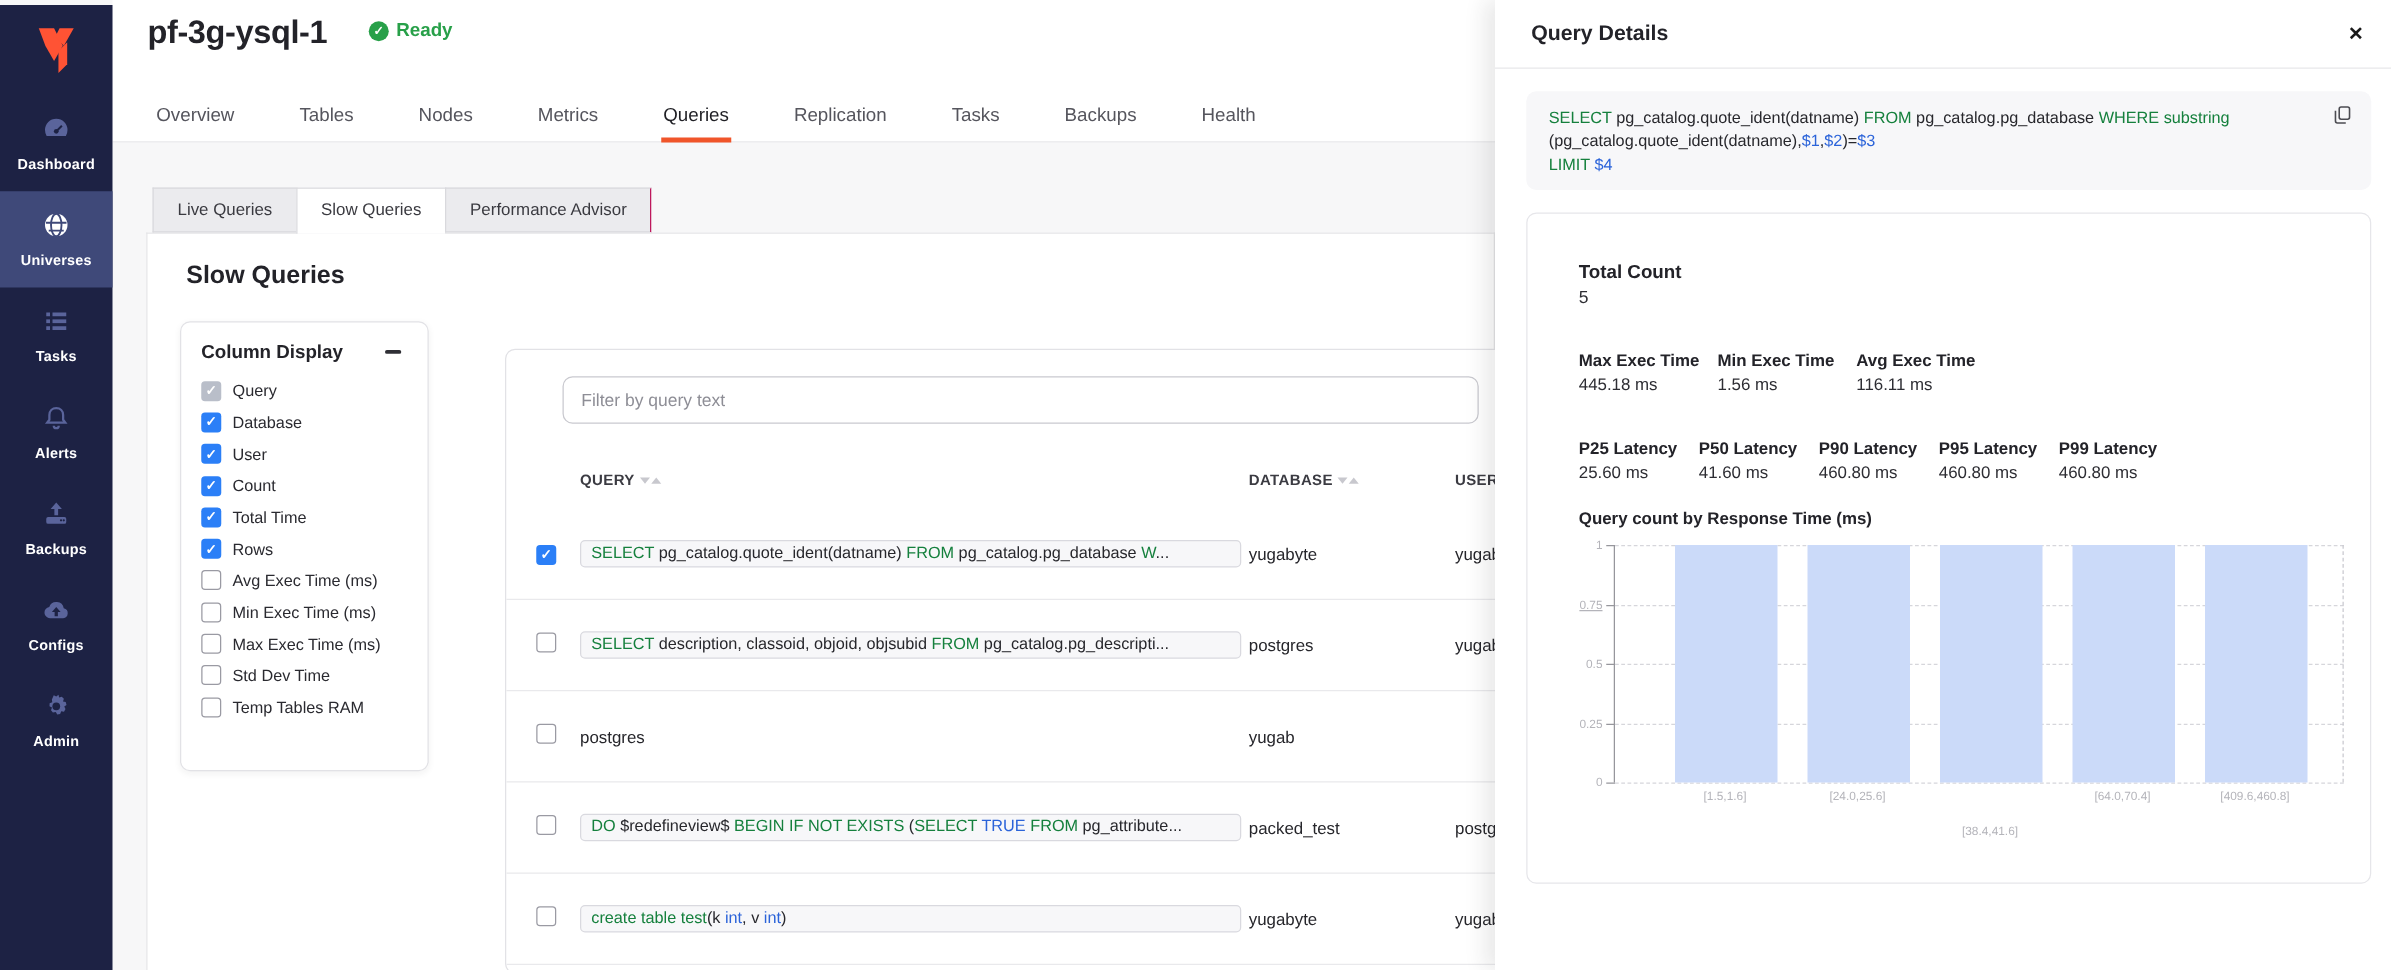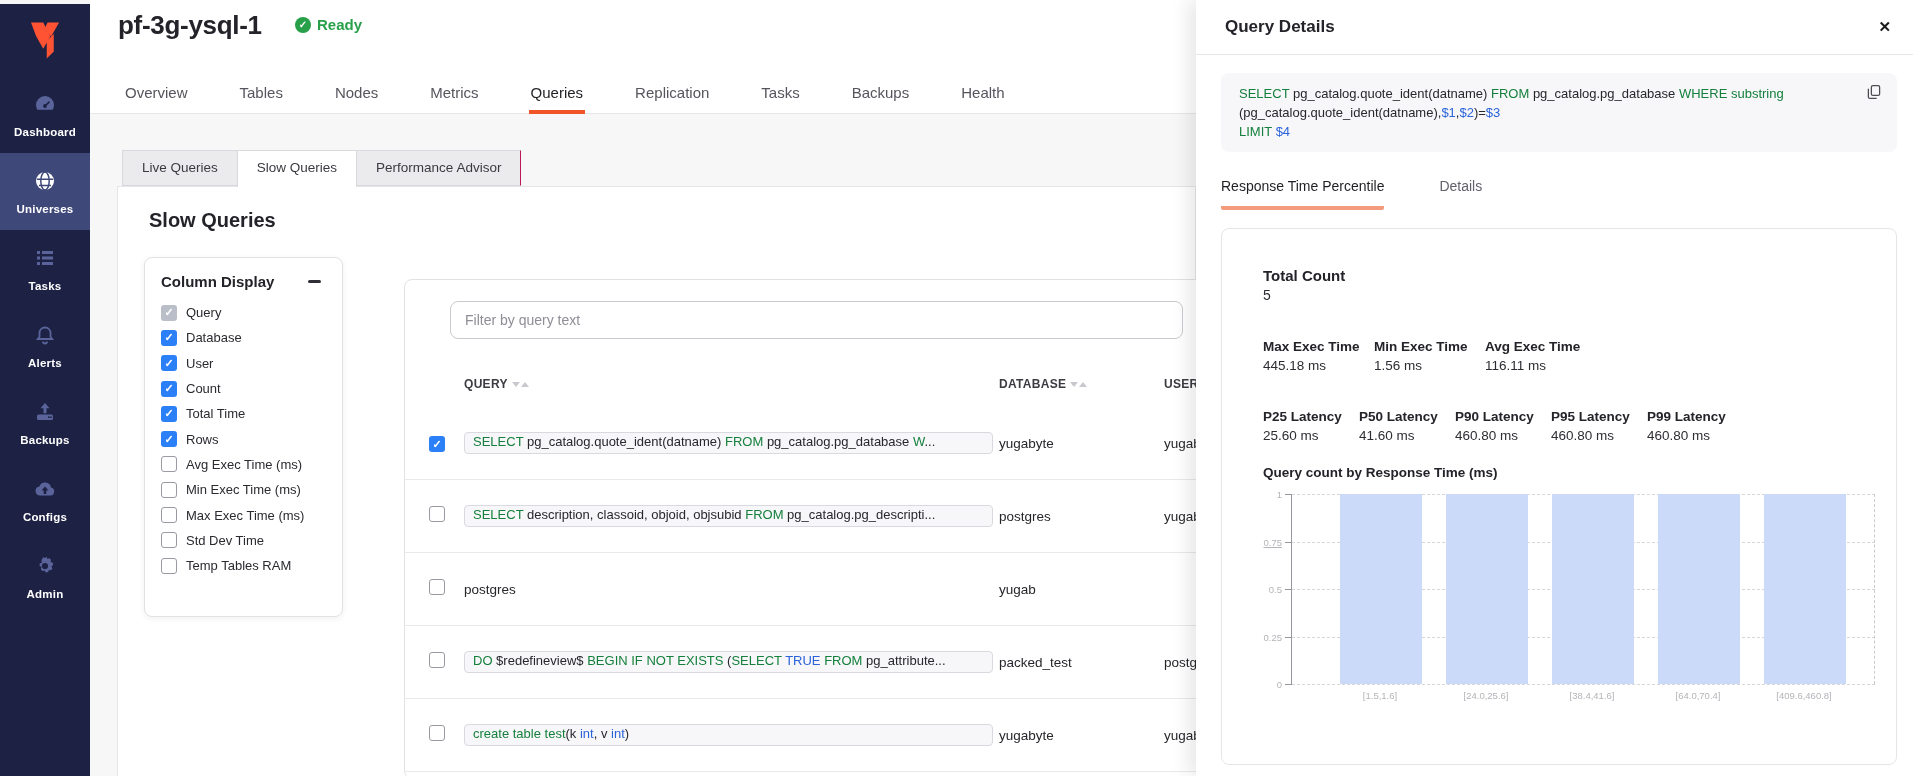--- a/index.html
+++ b/index.html
@@ -337,24 +337,20 @@
           <div><span class="kw">LIMIT</span><span> </span><span class="pr">$4</span></div>
         </div>
       <span class="copy-btn">
         <svg viewBox="0 0 24 24" width="18" height="18" fill="none" stroke="currentColor" stroke-width="1.7">
           <rect x="8.5" y="3.5" width="11" height="13" rx="2"></rect>
           <path d="M15.5 20.5h-9a2 2 0 0 1-2-2v-11"></path>
         </svg>
       </span>
     </div>
 
-    <div class="dtabs" id="dtabs">
-        <div class="dtab active">Response Time Percentile</div>
-        <div class="dtab">Details</div>
-      </div>
 
     <div class="statcard">
       <div class="tc-label">Total Count</div>
       <div class="tc-value">5</div>
       <div class="statrow exec" id="execstats">
           <div class="stat">
             <b class="slabel">Max Exec Time</b>
             <div class="sval">445.18 ms</div>
           </div>
           <div class="stat">
@@ -408,20 +404,20 @@
           <div class="bar" style="left: 48px; height: 190px; background: rgb(203, 218, 249);"></div>
           <div class="bar" style="left: 154px; height: 190px; background: rgb(203, 218, 249);"></div>
           <div class="bar" style="left: 260px; height: 190px; background: rgb(203, 218, 249);"></div>
           <div class="bar" style="left: 366px; height: 190px; background: rgb(203, 218, 249);"></div>
           <div class="bar" style="left: 472px; height: 190px; background: rgb(203, 218, 249);"></div>
           <div class="vline"></div>
         </div>
       <div class="xlabels" id="xlabels">
           <span class="xtl" style="left: 36px;">[1.5,1.6]</span>
           <span class="xtl" style="left: 142px;">[24.0,25.6]</span>
-          <span class="xtl" style="left: 248px;">[38.4,41.6]</span>
+          <span class="xtl" style="left: 248px; margin-top: 28px;">[38.4,41.6]</span>
           <span class="xtl" style="left: 354px;">[64.0,70.4]</span>
           <span class="xtl" style="left: 460px;">[409.6,460.8]</span>
         </div>
     </div>
   </div>
 
 </div>
 
 </body></html>

